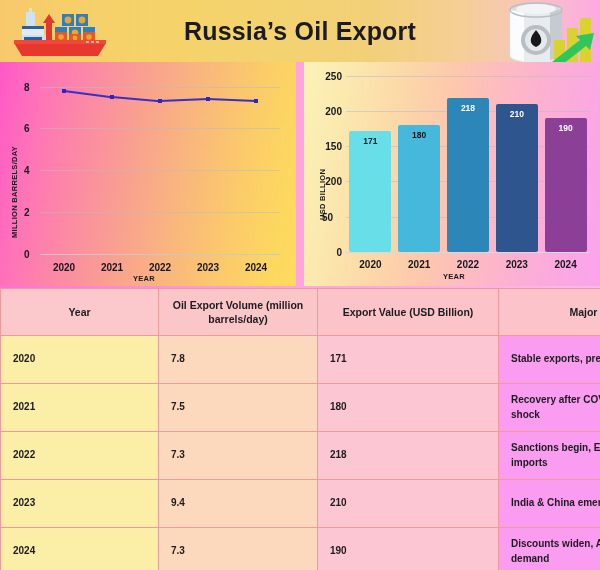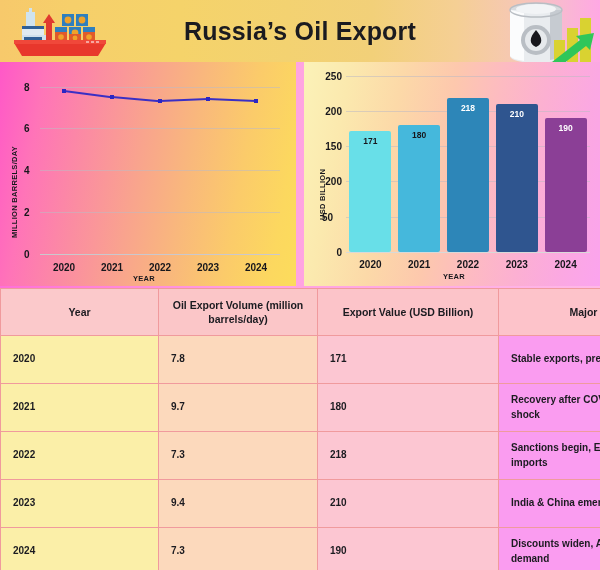--- a/index.html
+++ b/index.html
@@ -220,21 +220,21 @@
     </thead>
     <tbody id="table-body">
         <tr>
           <td class="col-year c1">2020</td>
           <td class="col-vol c2">7.8</td>
           <td class="col-val c3">171</td>
           <td class="col-shift c4">Stable exports, pre-Ukraine war</td>
         </tr>
         <tr>
           <td class="col-year c1">2021</td>
-          <td class="col-vol c2">9.7</td>
+          <td class="col-vol c2">7.5</td>
           <td class="col-val c3">180</td>
           <td class="col-shift c4">Recovery after COVID-19 demand shock</td>
         </tr>
         <tr>
           <td class="col-year c1">2022</td>
           <td class="col-vol c2">7.3</td>
           <td class="col-val c3">218</td>
           <td class="col-shift c4">Sanctions begin, Europe cuts imports</td>
         </tr>
         <tr>

